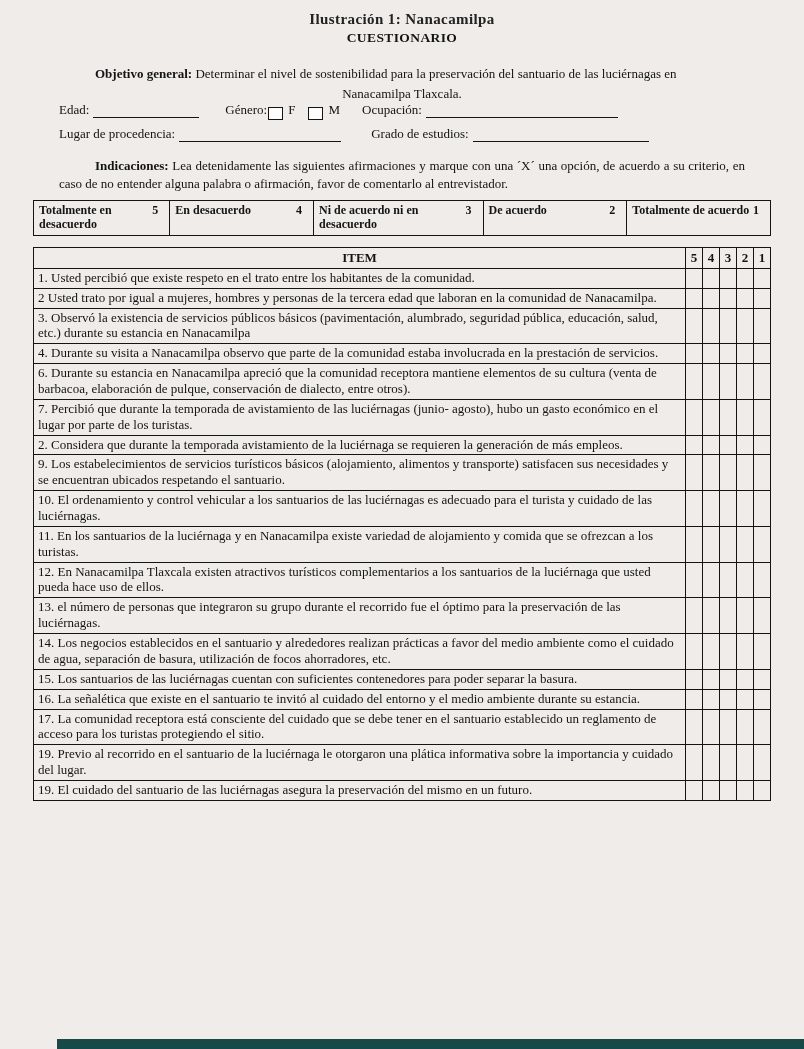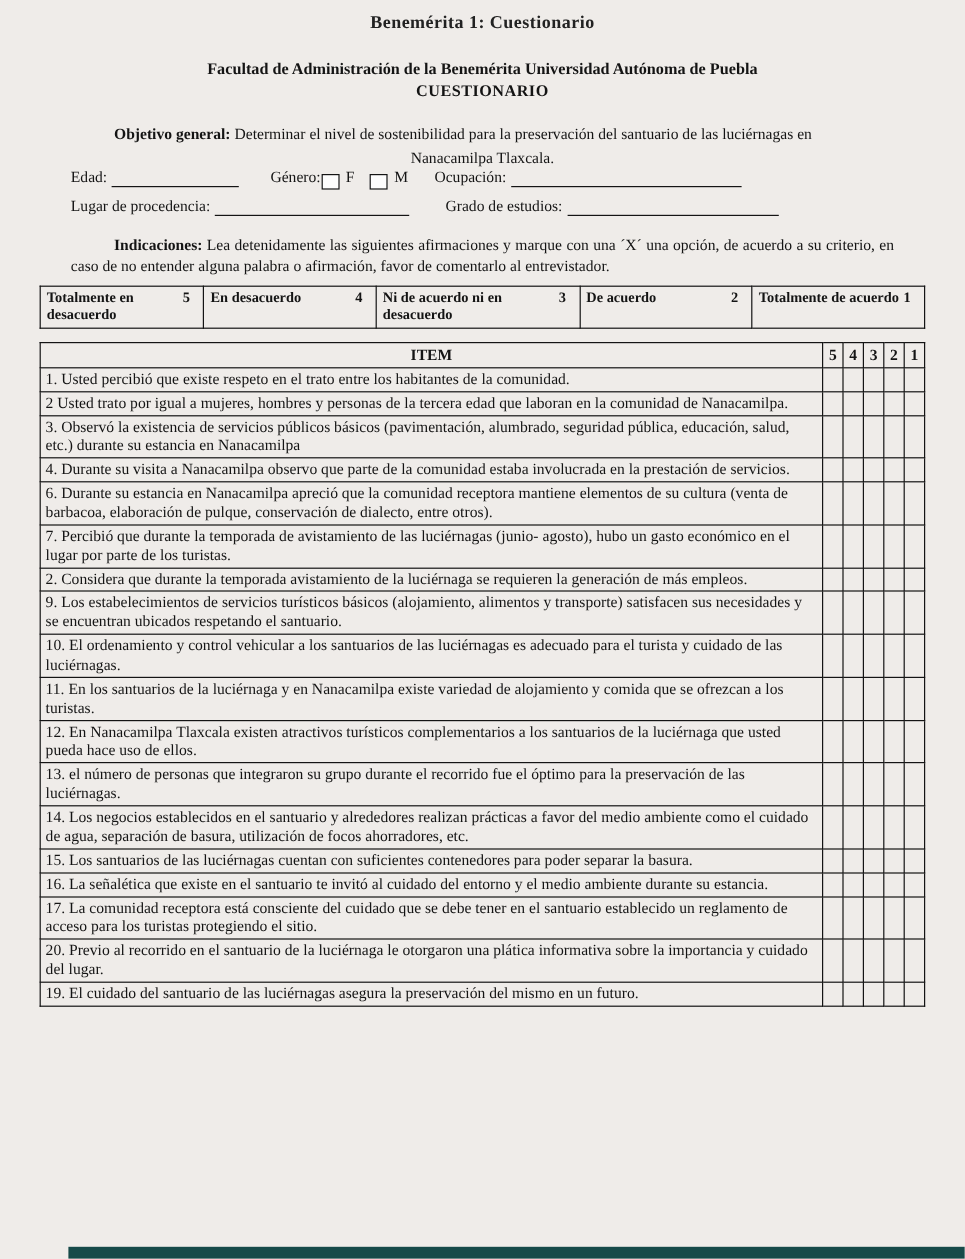--- a/index.html
+++ b/index.html
@@ -48,25 +48,24 @@
   .num-head { width:17px; font-weight:bold; text-align:center; font-size:13px; padding:2px 0; }
   .item-cell { padding:1px 4px 2px 4px; line-height:1.22; font-size:13px; }
   .ans-cell { width:17px; }
   .footer-bar { position:absolute; left:57px; right:0; bottom:0; height:10px; background:#164a49; }
 </style>
 </head>
 <body>
 
 <div class="page">
 
-  <div class="caption">Benemérita 1: Cuestionario</div>
+  <div class="caption">Ilustración 1: Nanacamilpa</div>
 
   <div class="doc">
 
-    <div class="inst">Facultad de Administración de la Benemérita Universidad Autónoma de Puebla</div>
     <div class="title">CUESTIONARIO</div>
 
     <div class="objective">
       <span class="b">Objetivo general:</span>
       <span>Determinar el nivel de sostenibilidad para la preservación del santuario de las luciérnagas en</span>
     </div>
     <div class="objective2">Nanacamilpa Tlaxcala.</div>
 
     <div class="fields-row row1">
       <span>Edad:</span>
@@ -242,21 +241,21 @@
           </tr>
           <tr>
             <td class="item-cell">17. La comunidad receptora está consciente del cuidado que se debe tener en el santuario establecido un reglamento de acceso para los turistas protegiendo el sitio.</td>
             <td class="ans-cell"></td>
             <td class="ans-cell"></td>
             <td class="ans-cell"></td>
             <td class="ans-cell"></td>
             <td class="ans-cell"></td>
           </tr>
           <tr>
-            <td class="item-cell">20. Previo al recorrido en el santuario de la luciérnaga le otorgaron una plática informativa sobre la importancia y cuidado del lugar.</td>
+            <td class="item-cell">19. Previo al recorrido en el santuario de la luciérnaga le otorgaron una plática informativa sobre la importancia y cuidado del lugar.</td>
             <td class="ans-cell"></td>
             <td class="ans-cell"></td>
             <td class="ans-cell"></td>
             <td class="ans-cell"></td>
             <td class="ans-cell"></td>
           </tr>
           <tr>
             <td class="item-cell">19. El cuidado del santuario de las luciérnagas asegura la preservación del mismo en un futuro.</td>
             <td class="ans-cell"></td>
             <td class="ans-cell"></td>

